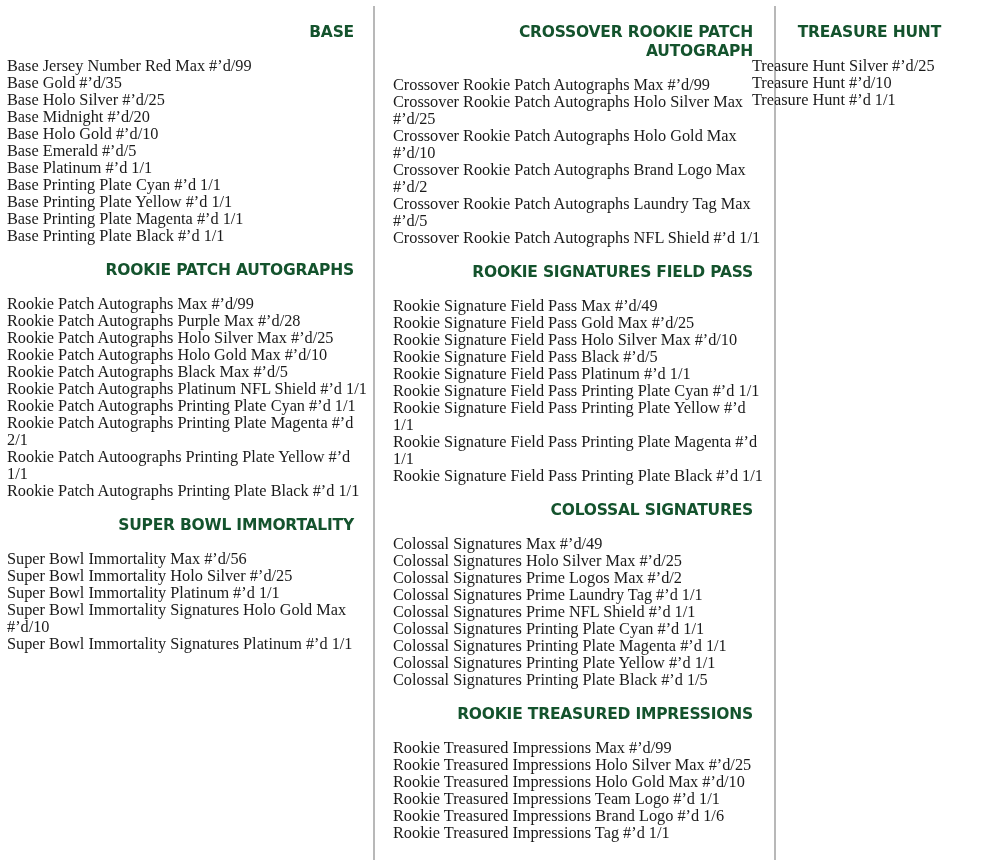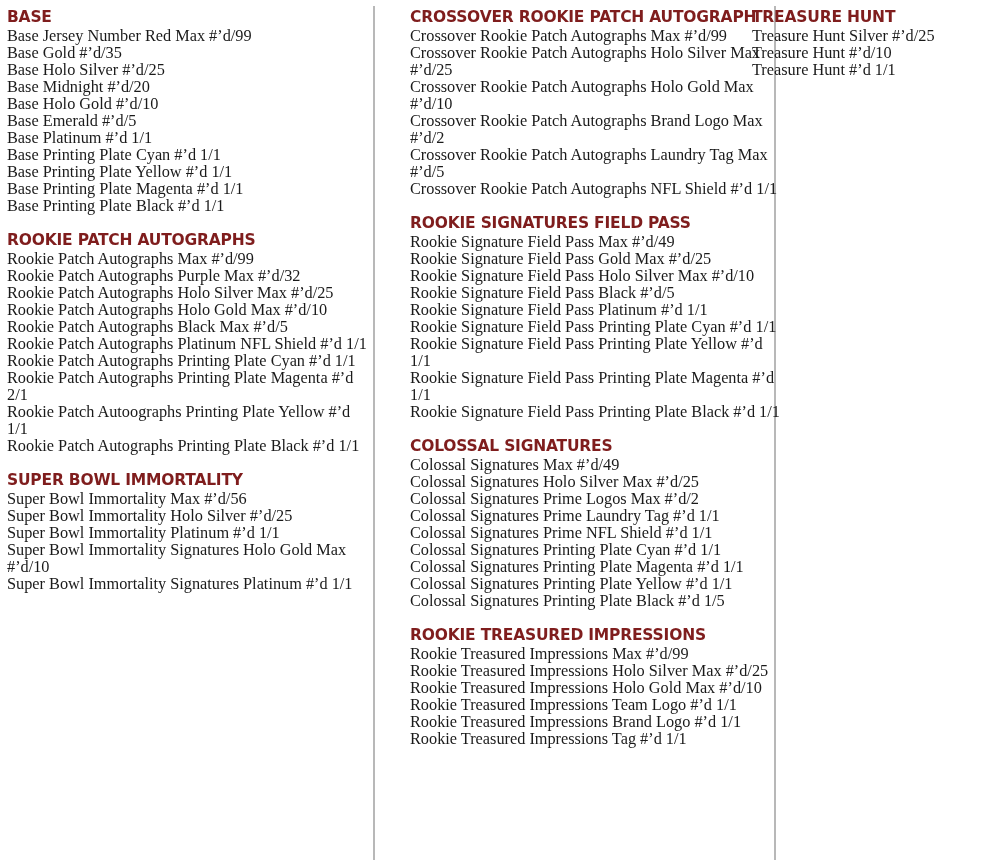--- a/index.html
+++ b/index.html
@@ -1,27 +1,27 @@
 <!DOCTYPE html>
 <html><head>
 <meta charset="utf-8">
 <style>
   html, body { margin: 0; padding: 0; background: #ffffff; }
   body { width: 1000px; height: 860px; position: relative; overflow: hidden; color: #111111; }
   .col { position: absolute; top: 8px; }
   #col-0 { left: 7px; width: 362px; }
-  #col-1 { left: 410px; width: 375px; }
+  #col-1 { left: 393px; width: 375px; }
   #col-2 { left: 752px; width: 204px; }
   .divider { position: absolute; top: 6px; width: 2px; height: 854px; background: #b8b8b8; }
   #divider-1 { left: 373px; }
   #divider-2 { left: 774px; }
   .section { margin: 0 0 17px 0; }
   .section-title {
     font-family: "DejaVu Sans", sans-serif; font-weight: bold; font-size: 15.5px;
-    line-height: 19px; letter-spacing: -0.2px; margin: 0; color: #7f1d1d;
+    line-height: 19px; letter-spacing: -0.2px; margin: 15px; color: #14532d; text-align: right;
   }
   .item {
     font-family: "Liberation Serif", serif; font-size: 16.3px; line-height: 17px;
     margin: 0; color: #1a1a1a;
   }
 </style>
 </head>
 <body>
 
 <div class="divider" id="divider-1"></div>
@@ -38,21 +38,21 @@
       <p class="item">Base Emerald #’d/5</p>
       <p class="item">Base Platinum #’d 1/1</p>
       <p class="item">Base Printing Plate Cyan #’d 1/1</p>
       <p class="item">Base Printing Plate Yellow #’d 1/1</p>
       <p class="item">Base Printing Plate Magenta #’d 1/1</p>
       <p class="item">Base Printing Plate Black #’d 1/1</p>
     </div>
     <div class="section">
       <h2 class="section-title">ROOKIE PATCH AUTOGRAPHS</h2>
       <p class="item">Rookie Patch Autographs Max #’d/99</p>
-      <p class="item">Rookie Patch Autographs Purple Max #’d/32</p>
+      <p class="item">Rookie Patch Autographs Purple Max #’d/28</p>
       <p class="item">Rookie Patch Autographs Holo Silver Max #’d/25</p>
       <p class="item">Rookie Patch Autographs Holo Gold Max #’d/10</p>
       <p class="item">Rookie Patch Autographs Black Max #’d/5</p>
       <p class="item">Rookie Patch Autographs Platinum NFL Shield #’d 1/1</p>
       <p class="item">Rookie Patch Autographs Printing Plate Cyan #’d 1/1</p>
       <p class="item">Rookie Patch Autographs Printing Plate Magenta #’d 2/1</p>
       <p class="item">Rookie Patch Autoographs Printing Plate Yellow #’d 1/1</p>
       <p class="item">Rookie Patch Autographs Printing Plate Black #’d 1/1</p>
     </div>
     <div class="section">
@@ -97,21 +97,21 @@
       <p class="item">Colossal Signatures Printing Plate Magenta #’d 1/1</p>
       <p class="item">Colossal Signatures Printing Plate Yellow #’d 1/1</p>
       <p class="item">Colossal Signatures Printing Plate Black #’d 1/5</p>
     </div>
     <div class="section">
       <h2 class="section-title">ROOKIE TREASURED IMPRESSIONS</h2>
       <p class="item">Rookie Treasured Impressions Max #’d/99</p>
       <p class="item">Rookie Treasured Impressions Holo Silver Max #’d/25</p>
       <p class="item">Rookie Treasured Impressions Holo Gold Max #’d/10</p>
       <p class="item">Rookie Treasured Impressions Team Logo #’d 1/1</p>
-      <p class="item">Rookie Treasured Impressions Brand Logo #’d 1/1</p>
+      <p class="item">Rookie Treasured Impressions Brand Logo #’d 1/6</p>
       <p class="item">Rookie Treasured Impressions Tag #’d 1/1</p>
     </div>
   </div>
 <div class="col" id="col-2">
     <div class="section">
       <h2 class="section-title">TREASURE HUNT</h2>
       <p class="item">Treasure Hunt Silver #’d/25</p>
       <p class="item">Treasure Hunt #’d/10</p>
       <p class="item">Treasure Hunt #’d 1/1</p>
     </div>

